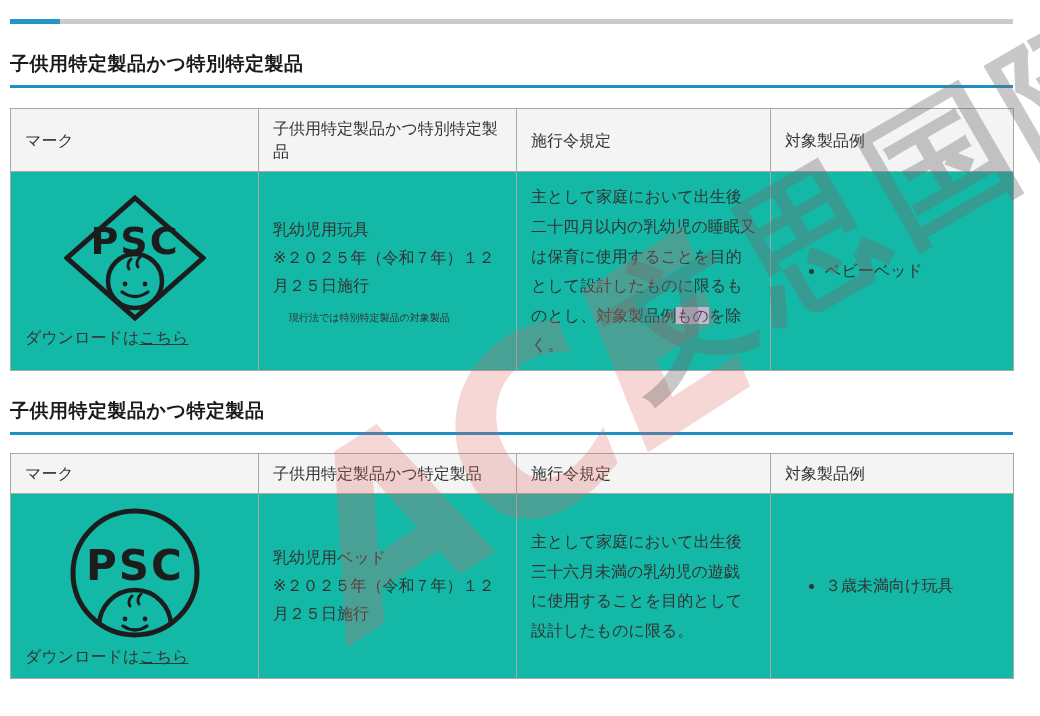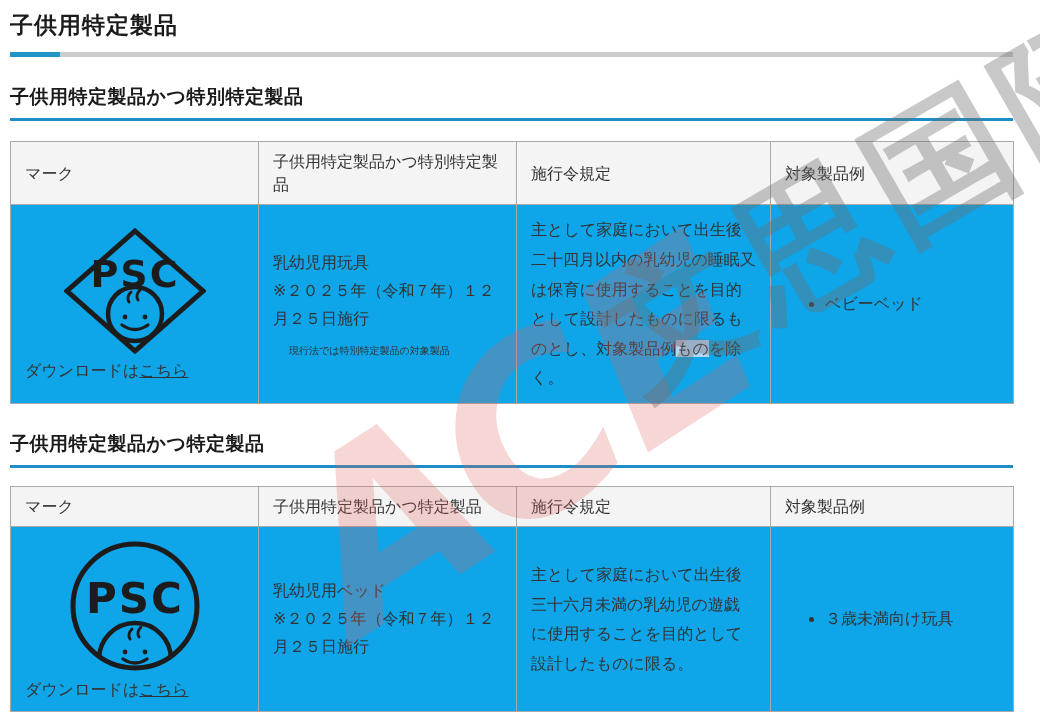--- a/index.html
+++ b/index.html
@@ -18,21 +18,21 @@
   .title-rule-accent { position:absolute; left:0; top:0; height:5px; width:50px; background:#2196cb; display:block; }
 
   .section-heading {
     font-size:19px; font-weight:bold; color:#1b1b1b;
     margin:27px 0 0 0; padding-bottom:8px; width:1003px;
     border-bottom:3px solid #1d8ec6; letter-spacing:0.5px;
   }
 
   table.products {
     border-collapse:collapse; width:1003px; margin-top:20px;
-    table-layout:fixed; font-size:16px; background:#0ea5e9;
+    table-layout:fixed; font-size:16px; background:#14b8a6;
   }
   table.products th, table.products td { border:1px solid #a9a9a9; }
   table.products th {
     background:#f4f4f4; font-weight:normal; color:#333;
     padding:8px 14px; text-align:left; line-height:1.45; vertical-align:middle;
   }
   th.center { text-align:center; }
   table.products td { padding:10px 14px; vertical-align:middle; color:#333; }
 
   .mark-cell { text-align:left; padding:8px 10px 12px 10px; }
@@ -66,21 +66,20 @@
     left:575px; top:105px; font-size:142px;
     color:rgba(110,110,110,0.38); letter-spacing:10px;
     transform:rotate(-30deg); transform-origin:center;
   }
 </style>
 </head>
 <body>
 
 <div class="page">
 
-  <h1 class="page-title">子供用特定製品</h1>
   <div class="title-rule">
     <span class="title-rule-accent"></span>
   </div>
 
   <section>
     <h2 class="section-heading">子供用特定製品かつ特別特定製品</h2>
 
     <table class="products">
       <colgroup>
           <col style="width:248px">

